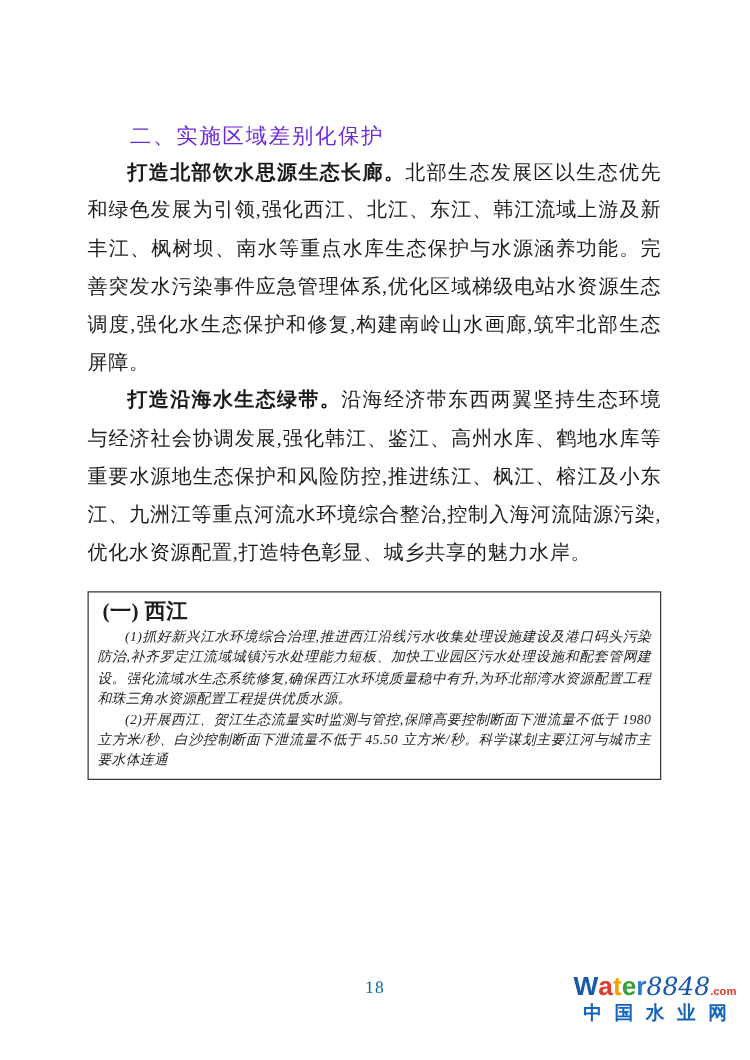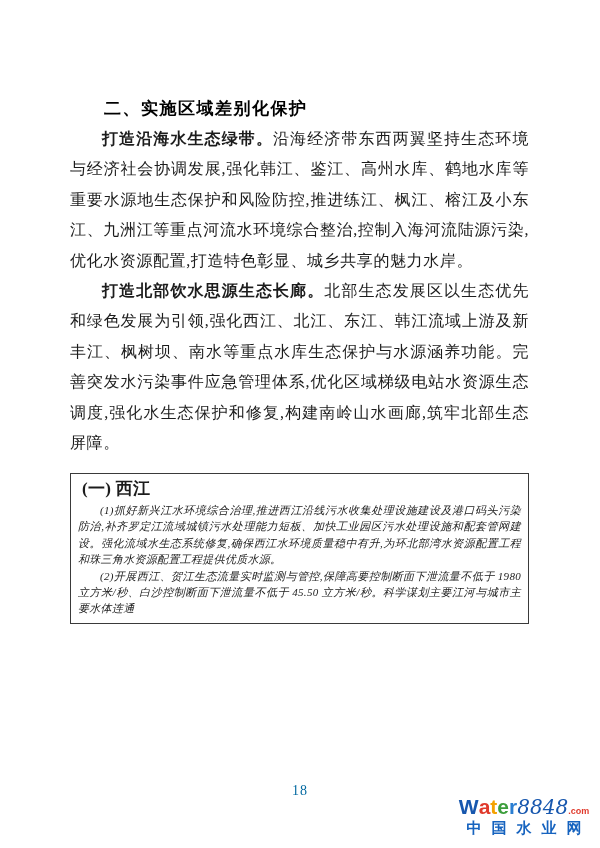--- a/index.html
+++ b/index.html
@@ -18,25 +18,25 @@
   }
   .content {
     position: absolute;
     left: 70px;
     top: 94px;
     width: 459px;
   }
   .section-heading {
     margin: 0;
     font-size: 17px;
-    font-weight: bold;
+    font-weight: normal;
     line-height: 30px;
     text-indent: 2em;
     letter-spacing: 1.5px;
-    color: #000000;
+    color: #6d28d9;
   }
   .para {
     margin: 0;
     font-size: 16px;
     line-height: 30.4px;
     text-align: justify;
     text-justify: inter-ideograph;
     text-indent: 2em;
     letter-spacing: 0.6px;
   }
@@ -80,21 +80,21 @@
     top: 783px;
     width: 100%;
     text-align: center;
     font-size: 14px;
     letter-spacing: 1px;
     color: #0369a1;
   }
   .watermark {
     position: absolute;
     right: 4px;
-    top: 796px;
+    top: 779px;
     width: 144px;
     text-align: center;
     background: #ffffff;
     line-height: 1;
   }
   .brand-line {
     font-family: "Liberation Sans", sans-serif;
     font-weight: bold;
     font-size: 21px;
     white-space: nowrap;
@@ -124,23 +124,23 @@
 </head>
 <body>
 
 <div class="page">
 
   <div class="content">
 
     <h2 class="section-heading">二、实施区域差别化保护</h2>
 
 
+    <p class="para"><b>打造北部饮水思源生态长廊。</b><span>北部生态发展区以生态优先和绿色发展为引领,强化西江、北江、东江、韩江流域上游及新丰江、枫树坝、南水等重点水库生态保护与水源涵养功能。完善突发水污染事件应急管理体系,优化区域梯级电站水资源生态调度,强化水生态保护和修复,构建南岭山水画廊,筑牢北部生态屏障。</span></p>
+
     <p class="para"><b>打造沿海水生态绿带。</b><span>沿海经济带东西两翼坚持生态环境与经济社会协调发展,强化韩江、鉴江、高州水库、鹤地水库等重要水源地生态保护和风险防控,推进练江、枫江、榕江及小东江、九洲江等重点河流水环境综合整治,控制入海河流陆源污染,优化水资源配置,打造特色彰显、城乡共享的魅力水岸。</span></p>
-
-    <p class="para"><b>打造北部饮水思源生态长廊。</b><span>北部生态发展区以生态优先和绿色发展为引领,强化西江、北江、东江、韩江流域上游及新丰江、枫树坝、南水等重点水库生态保护与水源涵养功能。完善突发水污染事件应急管理体系,优化区域梯级电站水资源生态调度,强化水生态保护和修复,构建南岭山水画廊,筑牢北部生态屏障。</span></p>
 
     <div class="callout-box">
       <div class="box-body">
         <p class="box-section-heading">(一) 西江</p>
         <p class="box-item">(1)抓好新兴江水环境综合治理,推进西江沿线污水收集处理设施建设及港口码头污染防治,补齐罗定江流域城镇污水处理能力短板、加快工业园区污水处理设施和配套管网建设。强化流域水生态系统修复,确保西江水环境质量稳中有升,为环北部湾水资源配置工程和珠三角水资源配置工程提供优质水源。</p>
         <p class="box-item">(2)开展西江、贺江生态流量实时监测与管控,保障高要控制断面下泄流量不低于 1980 立方米/秒、白沙控制断面下泄流量不低于 45.50 立方米/秒。科学谋划主要江河与城市主要水体连通</p>
       </div>
     </div>
 
   </div>

